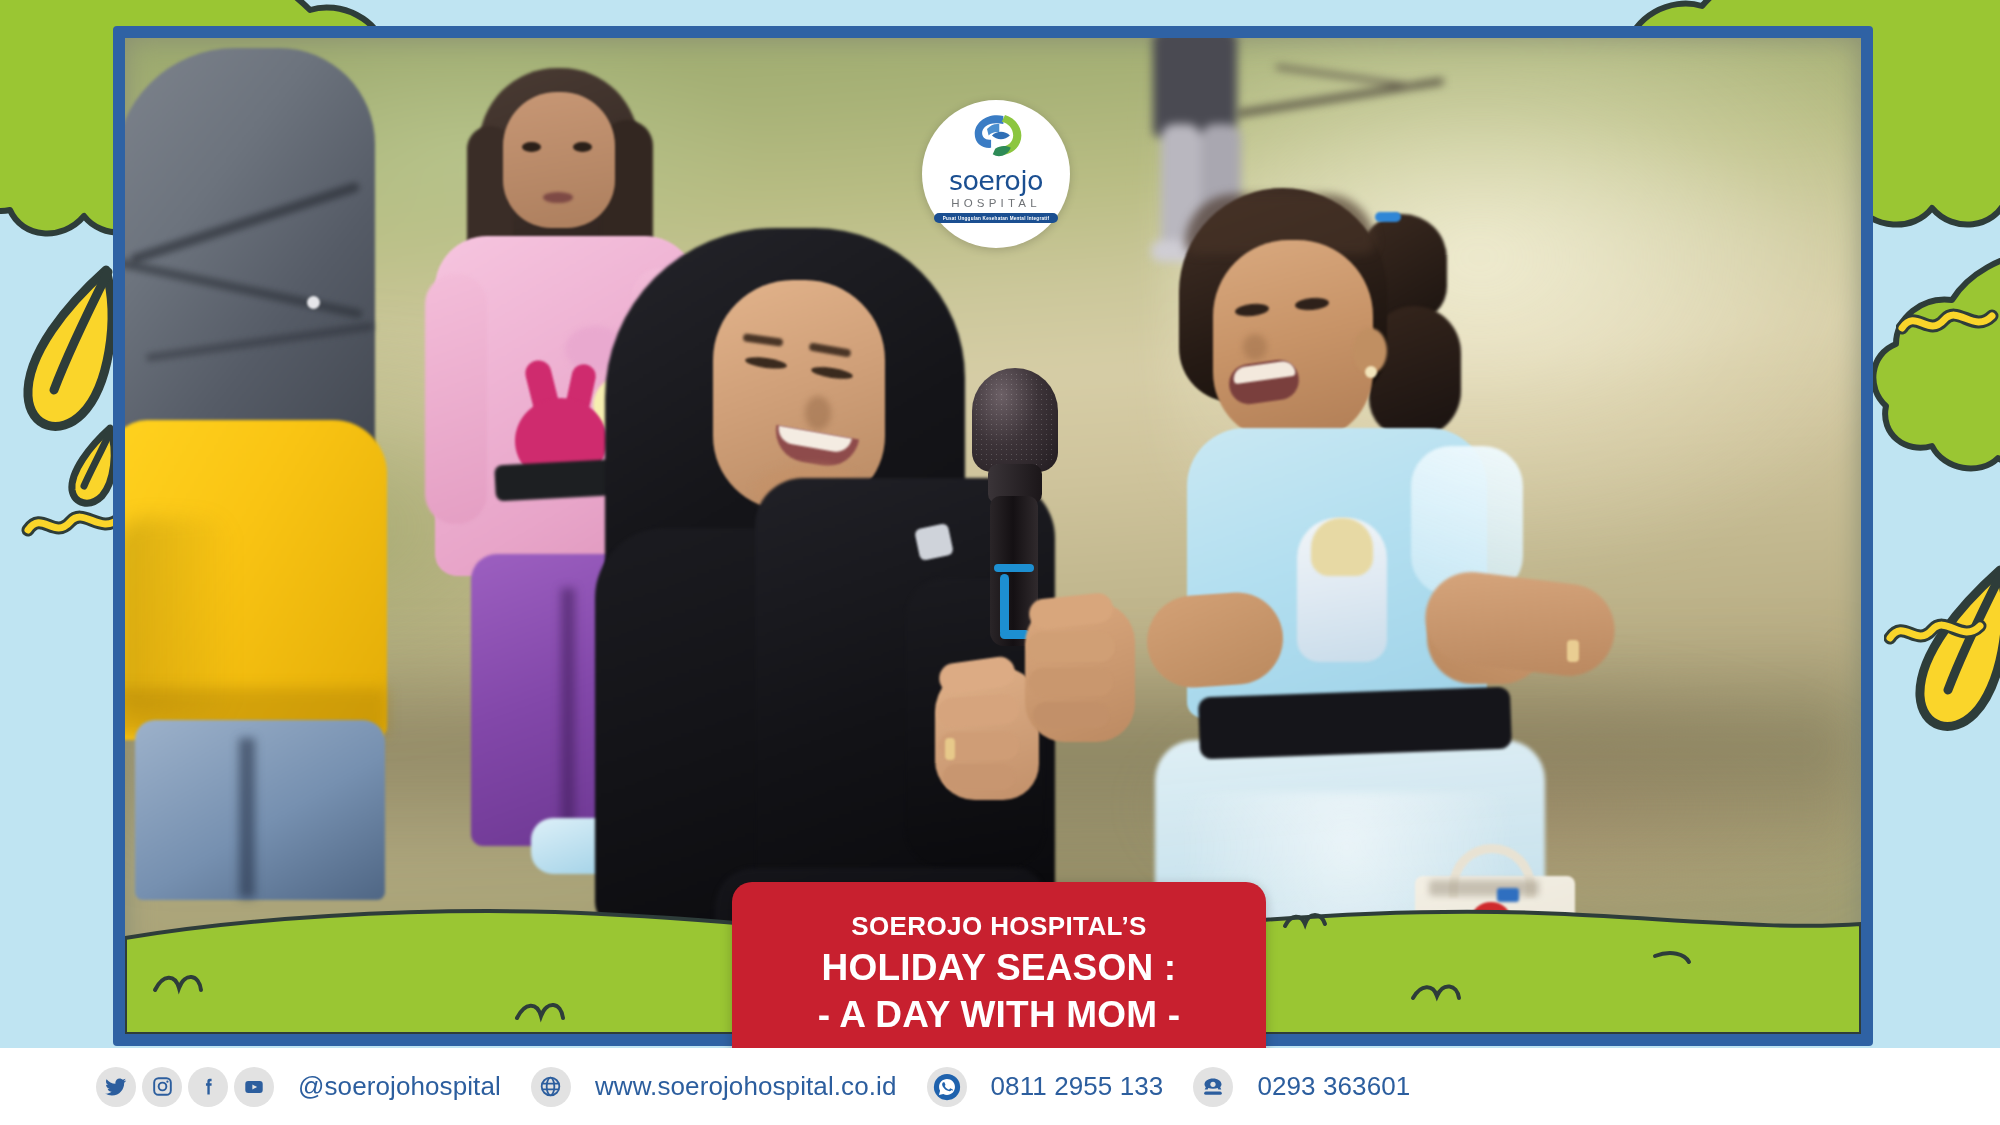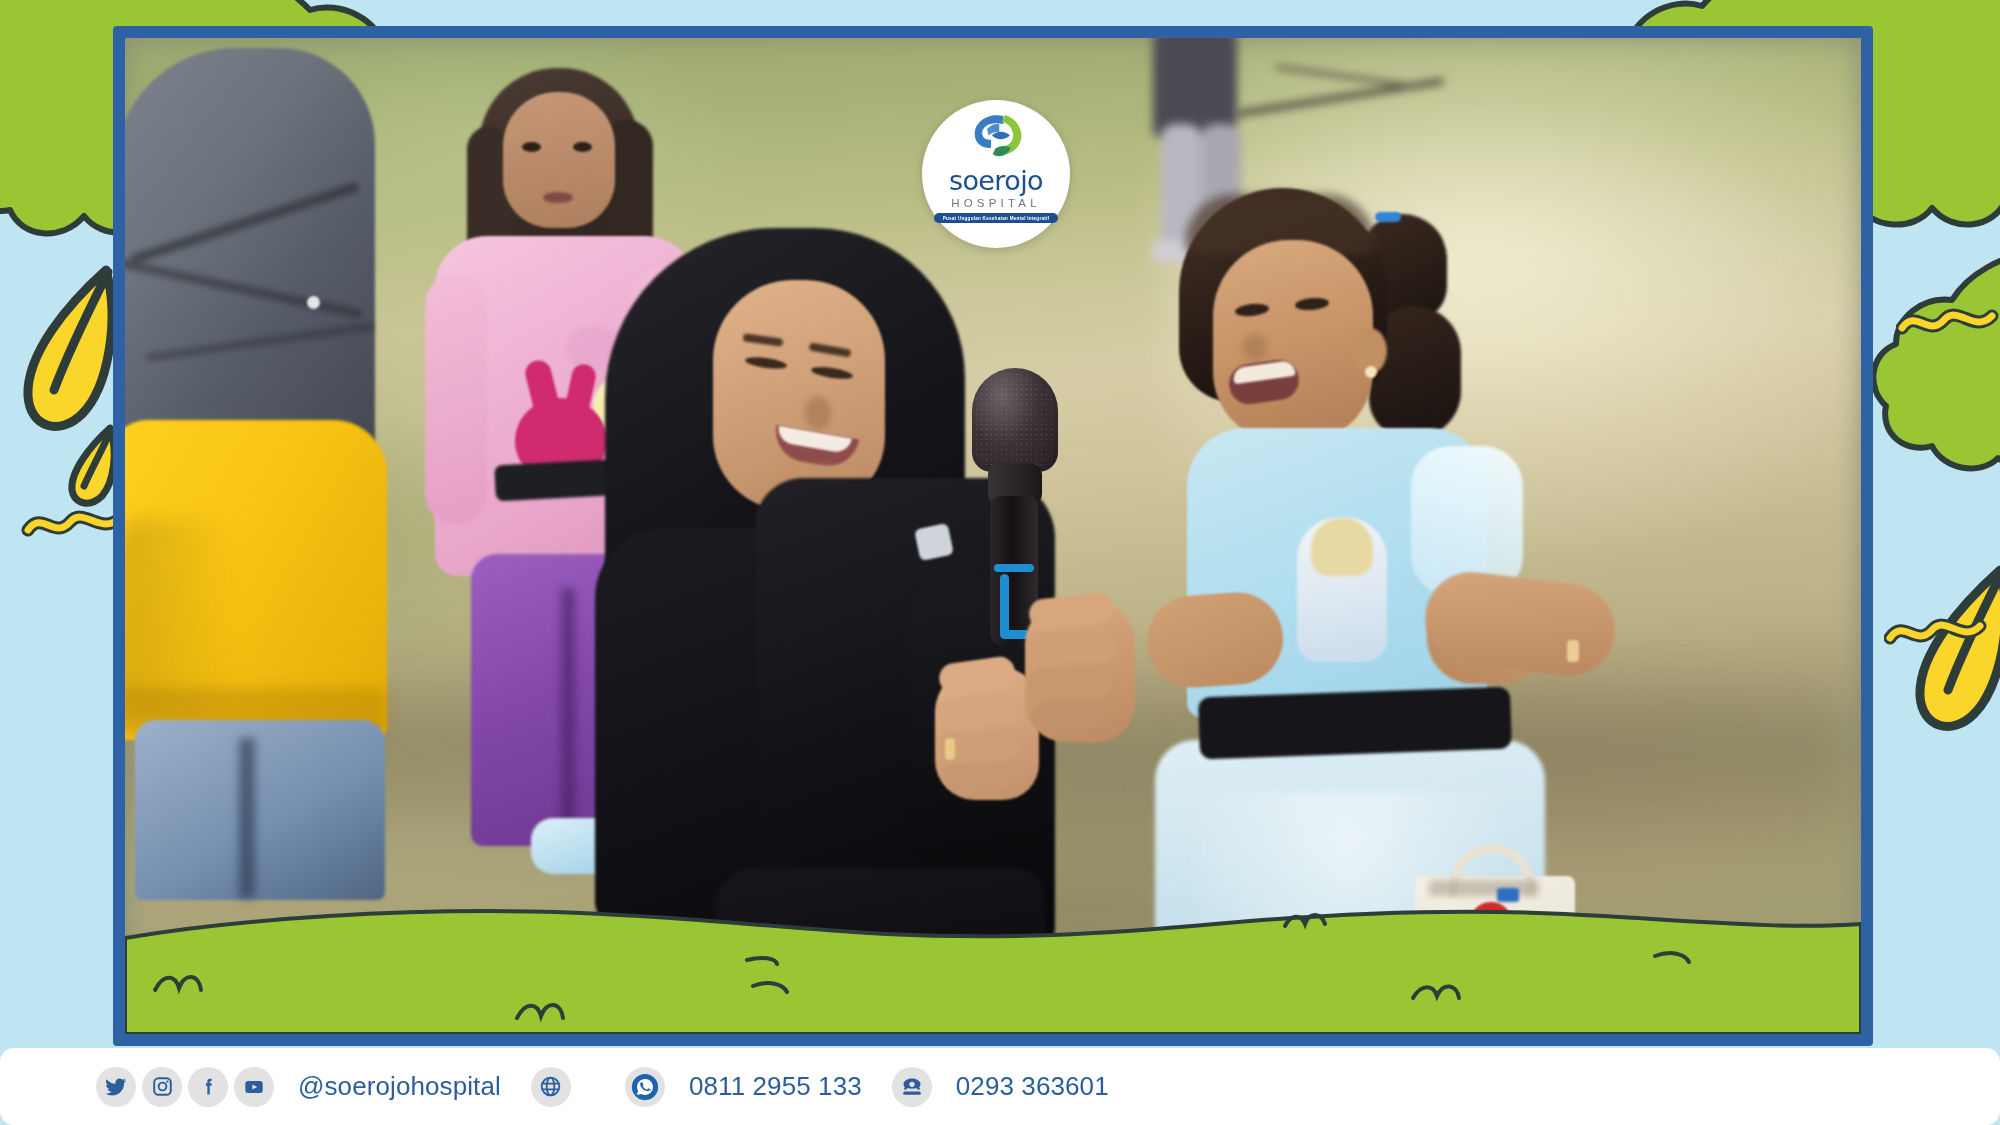--- a/index.html
+++ b/index.html
@@ -262,21 +262,21 @@
     box-shadow:0 3px 12px rgba(0,0,0,.22);
     padding:6px 0 10px;
   }
   #banner-line1{ font-size:26px; font-weight:bold; letter-spacing:.4px; line-height:1.25; }
   #banner-line2{ font-size:37px; font-weight:bold; letter-spacing:.2px; line-height:1.24; margin-top:2px; }
   #banner-line3{ font-size:37px; font-weight:bold; letter-spacing:.2px; line-height:1.24; margin-top:1px; }
 
   
   #bottom-bar{
     position:absolute; left:0; bottom:0; width:2000px; height:77px;
-    background:#ffffff; display:flex; align-items:center;border-radius:14px;
+    background:#ffffff; display:flex; align-items:center;
   }
   #contact-strip{
     display:flex; align-items:center; height:100%;
     padding-left:96px; gap:0;
   }
   .soc{
     width:40px; height:40px; border-radius:50%;
     background:#e2e2e2;
     display:flex; align-items:center; justify-content:center;
     margin-right:6px; flex:none;
@@ -548,20 +548,25 @@
                C49,44 56,38 56,30 C56,21 50,15 42,13 Z" fill="#8cc63f"></path>
       <path d="M30,30 C36,24 46,24 52,30 C46,36 36,36 30,30 Z" fill="#2f6fb6"></path>
       <path d="M34,46 C40,42 48,42 53,45 C49,55 38,58 31,53 Z" fill="#2e8b57"></path>
       <path d="M24,22 C28,17 34,15 39,16 L39,26 C34,25 29,27 26,30 Z" fill="#4b8fd0"></path>
     </svg>
     <div id="logo-word">soerojo</div>
     <div id="logo-sub">HOSPITAL</div>
     <div id="logo-tagline">Pusat Unggulan Kesehatan Mental Integratif</div>
   </div>
 
+  <div id="title-banner">
+    <div id="banner-line1">SOEROJO HOSPITAL’S</div>
+    <div id="banner-line2">HOLIDAY SEASON :</div>
+    <div id="banner-line3">- A DAY WITH MOM -</div>
+  </div>
 
   <div id="bottom-bar">
     <div id="contact-strip">
 
       <div class="soc">
         <svg width="22" height="22" viewBox="0 0 24 24" fill="#2c5e9e">
           <path d="M23 4.9c-.8.4-1.7.6-2.6.8 1-.6 1.7-1.5 2-2.6-.9.5-1.9.9-3 1.1-.9-.9-2.1-1.5-3.4-1.5-2.6 0-4.7 2.1-4.7 4.7 0 .4 0 .7.1 1.1C7.5 8.3 4 6.4 1.7 3.5c-.4.7-.6 1.5-.6 2.4 0 1.6.8 3 2.1 3.9-.8 0-1.5-.2-2.1-.6v.1c0 2.3 1.6 4.2 3.8 4.6-.4.1-.8.2-1.2.2-.3 0-.6 0-.9-.1.6 1.9 2.3 3.2 4.4 3.3-1.6 1.3-3.6 2-5.8 2-.4 0-.8 0-1.1-.1 2.1 1.3 4.6 2.1 7.2 2.1 8.7 0 13.4-7.2 13.4-13.4v-.6c.9-.7 1.7-1.5 2.3-2.4z"></path>
         </svg>
       </div>
 
@@ -591,20 +596,21 @@
 
       <div class="gap-lg"></div>
       <div class="soc">
         <svg width="23" height="23" viewBox="0 0 24 24" fill="none" stroke="#2c5e9e" stroke-width="1.9">
           <circle cx="12" cy="12" r="9.2"></circle>
           <ellipse cx="12" cy="12" rx="4" ry="9.2"></ellipse>
           <path d="M3 9h18M3 15h18"></path>
         </svg>
       </div>
       <div class="gap-md"></div>
+      <span class="contact-text">www.soerojohospital.co.id</span>
 
       <div class="gap-lg"></div>
       <div class="soc">
         <svg width="30" height="30" viewBox="0 0 32 32">
           <circle cx="16" cy="16" r="14" fill="#1f62ad"></circle>
           <path d="M16 7.5c-4.7 0-8.5 3.8-8.5 8.5 0 1.5.4 2.9 1.1 4.1L7.4 24.6l4.7-1.2c1.2.6 2.5 1 3.9 1 4.7 0 8.5-3.8 8.5-8.5S20.7 7.5 16 7.5zm4.7 11.8c-.2.6-1.2 1.1-1.6 1.1-.4 0-.9.2-3-.6-2.5-1-4.1-3.6-4.3-3.8-.1-.2-1-1.3-1-2.6s.6-1.8.9-2.1c.2-.2.5-.3.7-.3h.5c.2 0 .4 0 .6.5l.8 2c.1.2 0 .4-.1.5l-.4.5c-.1.2-.3.3-.1.6.2.3.8 1.3 1.7 2.1 1.2 1 2.1 1.4 2.4 1.5.2.1.4.1.6-.1l.8-1c.2-.2.4-.2.6-.1l2 1c.2.1.4.2.4.3.1.2.1.7-.1 1.2z" fill="#fff"></path>
         </svg>
       </div>
       <div class="gap-md"></div>
       <span class="contact-text">0811 2955 133</span>

